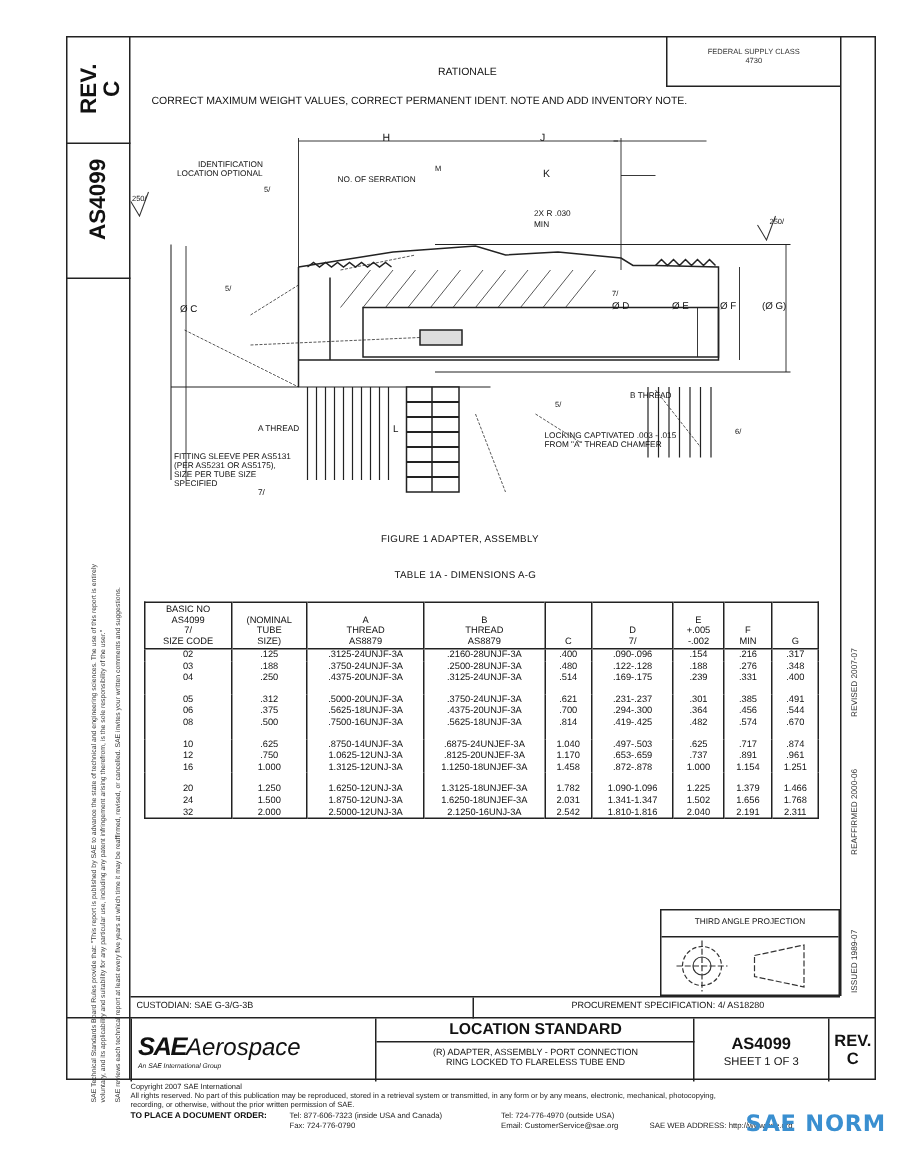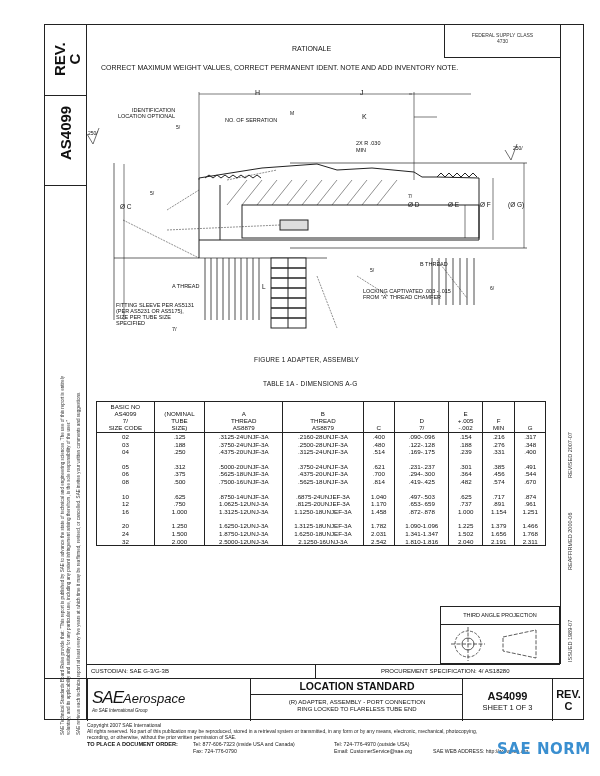--- a/index.html
+++ b/index.html
@@ -431,21 +431,21 @@
 
 <div class="custodian">
   <div class="abs" style="left:4px;top:3px;">CUSTODIAN: SAE G-3/G-3B</div>
   <div class="abs" style="left:228px;top:0;width:1px;height:14px;background:#222;"></div>
   <div class="abs" style="left:294px;top:3px;">PROCUREMENT SPECIFICATION: 4/ AS18280</div>
 </div>
 
 <div class="titleblock">
   <div class="cell" style="left:43px;top:0;width:163px;height:42px;border-left:1.2px solid #222;">
     <div class="abs" style="left:4px;top:9px;white-space:nowrap;">
-      <span style="font-weight:normal;font-style:italic;font-size:17px;letter-spacing:-1px;margin-top:36px;">SAE</span><span style="font-style:italic;font-size:13px;">Aerospace</span>
+      <span style="font-weight:bold;font-style:italic;font-size:17px;letter-spacing:-1px;margin-top:36px;">SAE</span><span style="font-style:italic;font-size:16px;">Aerospace</span>
     </div>
     <div class="abs" style="left:4px;top:29px;font-size:4.5px;font-style:italic;">An SAE International Group</div>
   </div>
   <div class="cell" style="left:206px;top:0;width:212px;height:42px;border-left:1.2px solid #222;">
     <div class="abs" style="left:0;top:0;width:212px;height:15px;border-bottom:1px solid #222;text-align:center;font-weight:bold;font-size:10.5px;line-height:15px;">LOCATION STANDARD</div>
     <div class="abs" style="left:0;top:20px;width:212px;text-align:center;font-size:6px;line-height:7px;">
       <div>(R) ADAPTER, ASSEMBLY - PORT CONNECTION</div>
       <div>RING LOCKED TO FLARELESS TUBE END</div>
     </div>
   </div>

